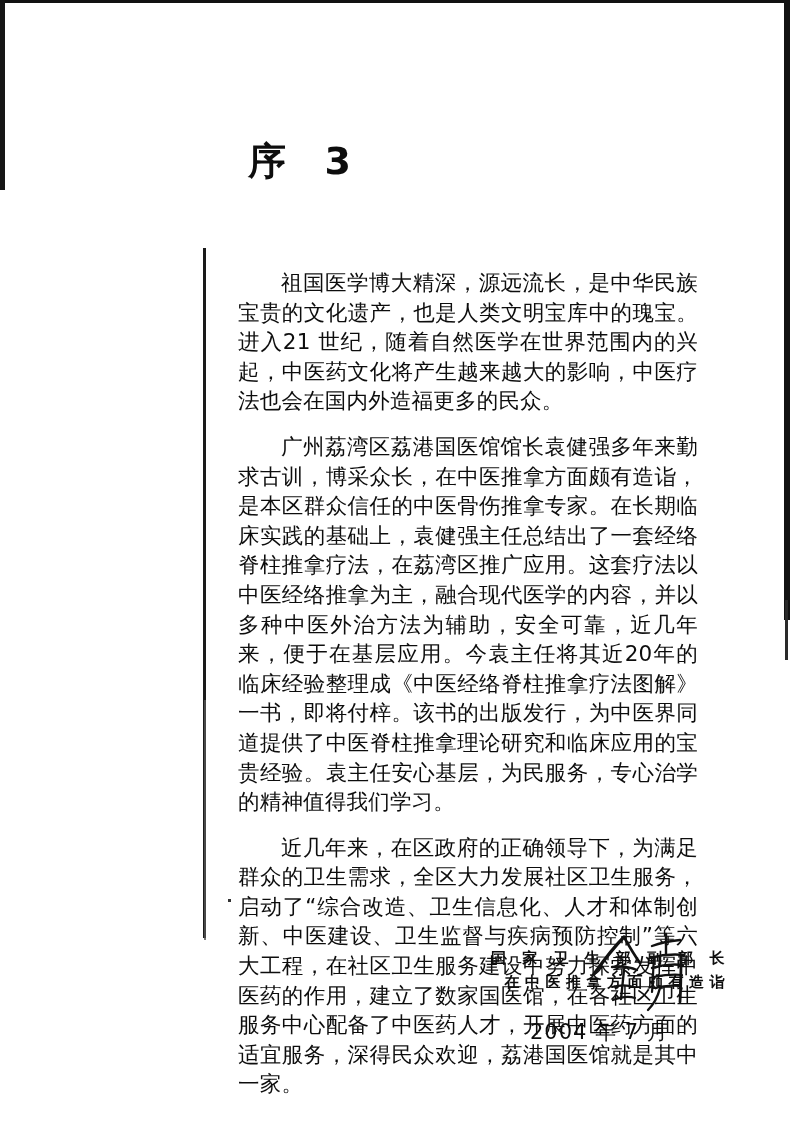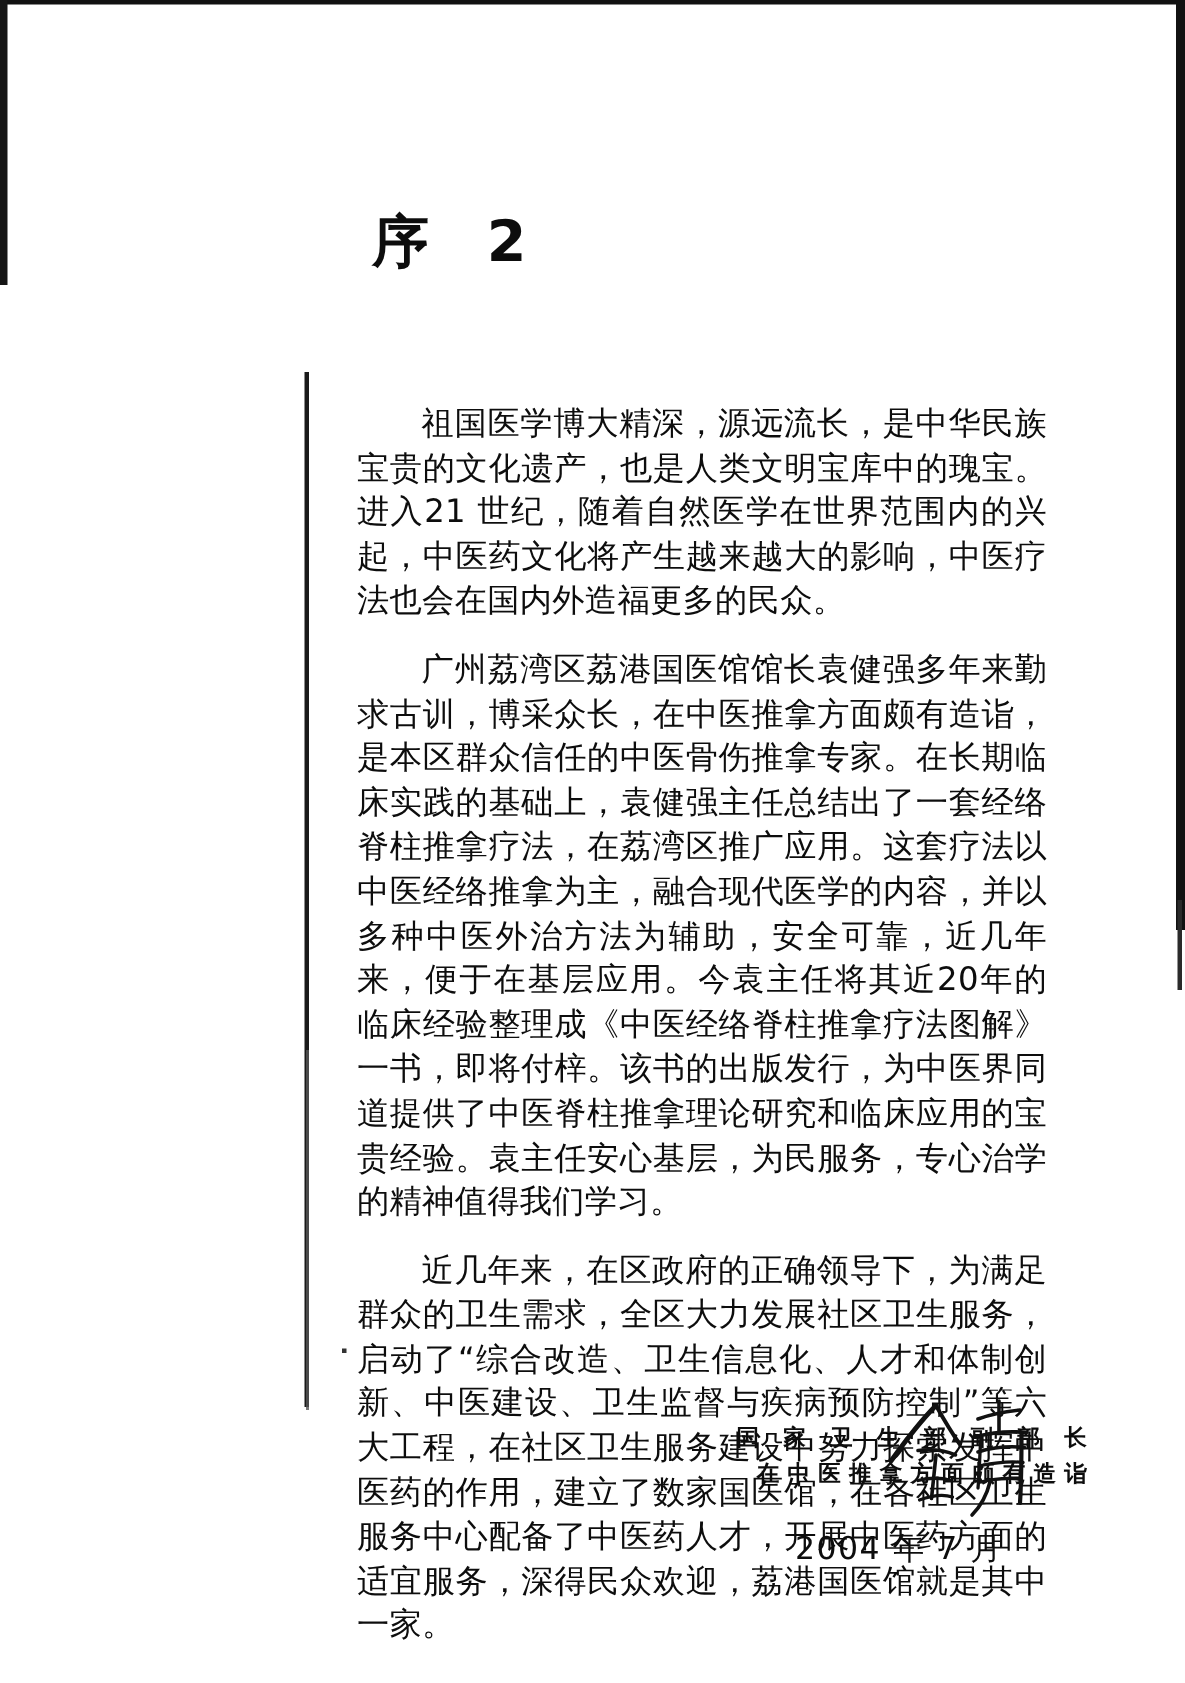--- a/index.html
+++ b/index.html
@@ -144,21 +144,21 @@
 <div class="page">
 
   <div class="scan-edge-top"></div>
   <div class="scan-edge-left"></div>
   <div class="scan-edge-right"></div>
   <div class="scan-edge-right-2"></div>
 
   <div class="gutter-rule"></div>
   <div class="gutter-rule-fade"></div>
 
-  <div class="heading">序  2</div>
+  <div class="heading">序  3</div>
 
   <div class="body-block">
     <p class="para">祖国医学博大精深，源远流长，是中华民族宝贵的文化遗产，也是人类文明宝库中的瑰宝。进入21 世纪，随着自然医学在世界范围内的兴起，中医药文化将产生越来越大的影响，中医疗法也会在国内外造福更多的民众。</p>
     <p class="para">广州荔湾区荔港国医馆馆长袁健强多年来勤求古训，博采众长，在中医推拿方面颇有造诣，是本区群众信任的中医骨伤推拿专家。在长期临床实践的基础上，袁健强主任总结出了一套经络脊柱推拿疗法，在荔湾区推广应用。这套疗法以中医经络推拿为主，融合现代医学的内容，并以多种中医外治方法为辅助，安全可靠，近几年来，便于在基层应用。今袁主任将其近20年的临床经验整理成《中医经络脊柱推拿疗法图解》一书，即将付梓。该书的出版发行，为中医界同道提供了中医脊柱推拿理论研究和临床应用的宝贵经验。袁主任安心基层，为民服务，专心治学的精神值得我们学习。</p>
     <p class="para">近几年来，在区政府的正确领导下，为满足群众的卫生需求，全区大力发展社区卫生服务，启动了“综合改造、卫生信息化、人才和体制创新、中医建设、卫生监督与疾病预防控制”等六大工程，在社区卫生服务建设中努力探索发挥中医药的作用，建立了数家国医馆，在各社区卫生服务中心配备了中医药人才，开展中医药方面的适宜服务，深得民众欢迎，荔港国医馆就是其中一家。</p>
   </div>
 
   <div class="speck"></div>
 
   <div class="sign-block">

